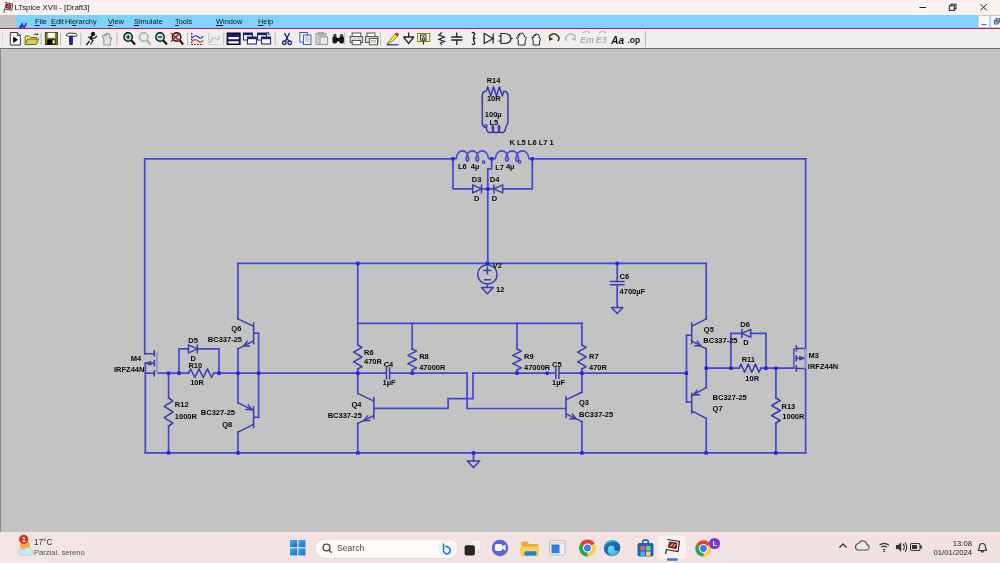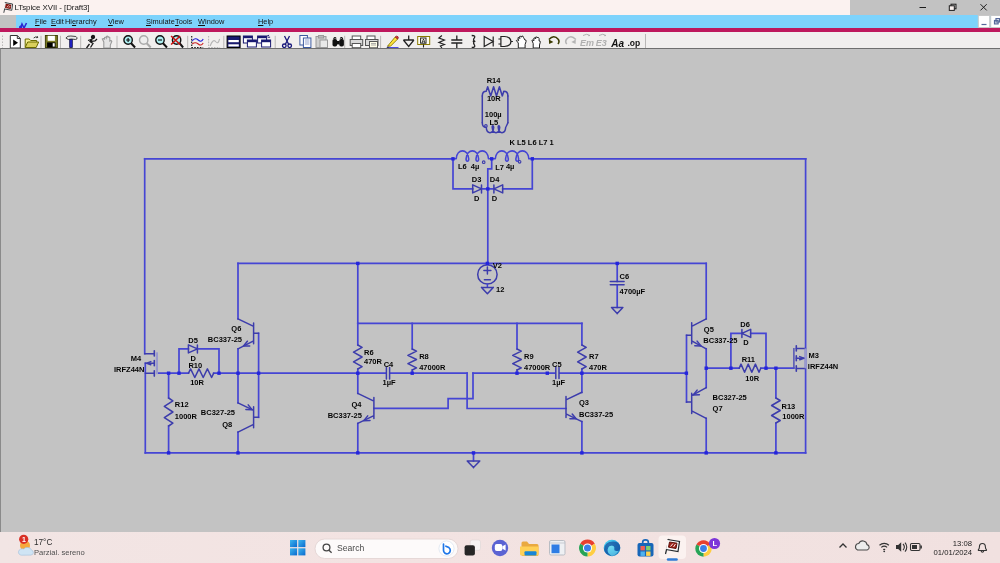--- a/index.html
+++ b/index.html
@@ -1,21 +1,21 @@
 <!DOCTYPE html>
 <html><head>
 <meta charset="utf-8">
 <style>
 html,body{margin:0;padding:0;width:1000px;height:563px;overflow:hidden;
 font-family:"Liberation Sans",sans-serif;background:#c2c2c2;position:relative;}
-#titlebar{position:absolute;left:0;top:0;width:850px;height:15px;background:#fbf2f0;}
+#titlebar{position:absolute;left:0;top:0;width:1000px;height:15px;background:#fbf2f0;}
 #titletext{position:absolute;left:14.5px;top:3.2px;font-size:7.9px;color:#161616;letter-spacing:-0.05px;}
 #menubar{position:absolute;left:0;top:15px;width:1000px;height:13px;background:#7dd3fc;margin-left:16px;}
 .mi{position:absolute;top:2.2px;font-size:7.4px;color:#131313;}
-#toolbar{position:absolute;left:0;top:28px;width:1000px;height:30px;background:#f1efee;border-top:4px solid #be185d;box-sizing:border-box;}
+#toolbar{position:absolute;left:0;top:28px;width:1000px;height:30px;background:#f1efee;border-top:1px solid #be185d;box-sizing:border-box;}
 #canvas{position:absolute;left:0;top:48px;width:1000px;height:484px;background:#c3c3c3;
 border-top:1px solid #6f6f6f;border-left:1px solid #8a8a8a;box-sizing:border-box;}
 #schsvg{position:absolute;left:0;top:0;}
 #taskbar{position:absolute;left:0;top:532px;width:1000px;height:49px;
 background:linear-gradient(90deg,#f2e5e4 0%,#f3e3e2 40%,#f1e1e0 100%);}
 </style>
 </head>
 <body>
 <div id="titlebar">
 <svg width="1000" height="15" style="position:absolute;left:0;top:0">
@@ -36,23 +36,23 @@
 </div>
 <div id="menubar">
 <svg width="16" height="13" style="position:absolute;left:0;top:0">
  <path d="M3.5 24 L6 17 L8 21 L10.5 16" transform="translate(0,-8)" stroke="#2a2ad4" stroke-width="1.6" fill="none"></path>
  <circle cx="4.6" cy="12" r="1.6" fill="#2a2ad4"></circle>
 </svg>
 <span class="mi" style="left:19px"><u>F</u>ile</span>
 <span class="mi" style="left:35px"><u>E</u>dit</span>
 <span class="mi" style="left:49px">Hi<u>e</u>rarchy</span>
 <span class="mi" style="left:92px"><u>V</u>iew</span>
-<span class="mi" style="left:130px"><u>S</u>imulate</span>
+<span class="mi" style="left:118px"><u>S</u>imulate</span>
 <span class="mi" style="left:159px"><u>T</u>ools</span>
-<span class="mi" style="left:182px"><u>W</u>indow</span>
+<span class="mi" style="left:200px"><u>W</u>indow</span>
 <span class="mi" style="left:242px"><u>H</u>elp</span>
 <svg width="60" height="13" style="position:absolute;left:940px;top:0">
   <g fill="#fff" stroke="#c8c8c8" stroke-width="1">
     <rect x="22.3" y="0.5" width="11.4" height="12"></rect>
     <rect x="34.7" y="0.5" width="11.4" height="12"></rect>
     <rect x="47.1" y="0.5" width="11.4" height="12"></rect>
   </g>
   <g stroke="#55689a" stroke-width="1.2" fill="none">
     <path d="M25.5 9.5 H30.5"></path>
     <rect x="38.5" y="5.5" width="3.6" height="3.4"></rect>

